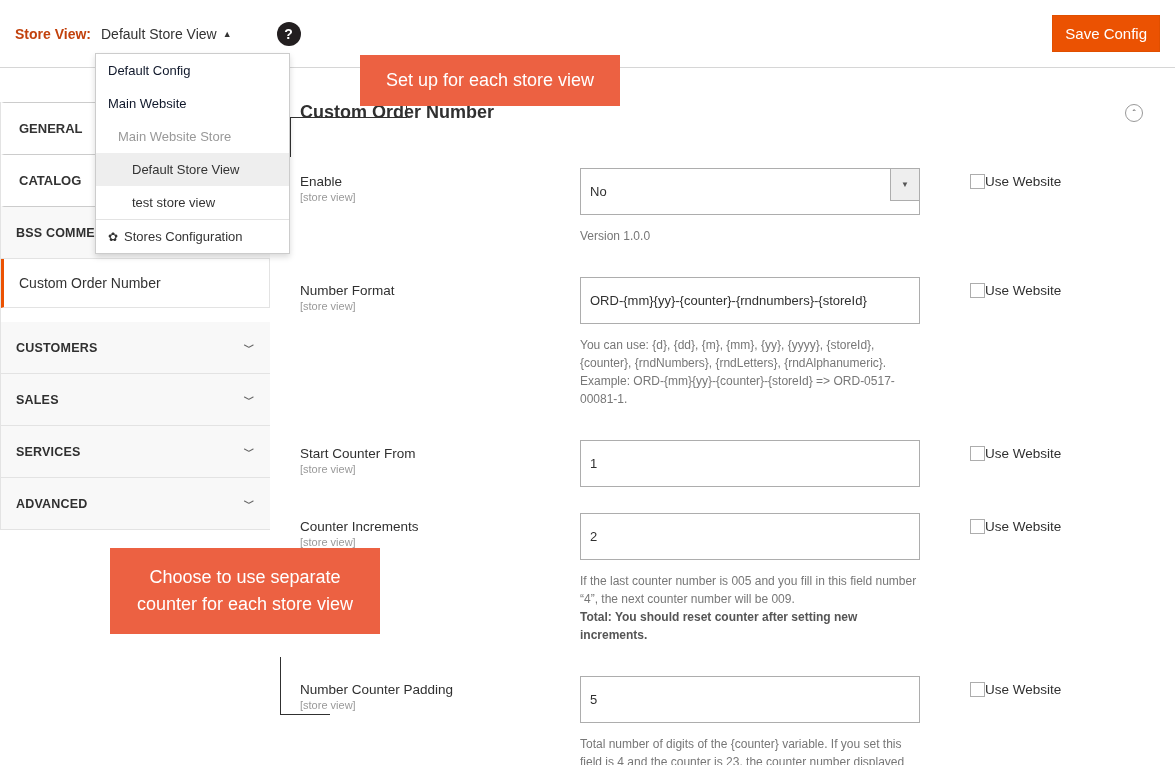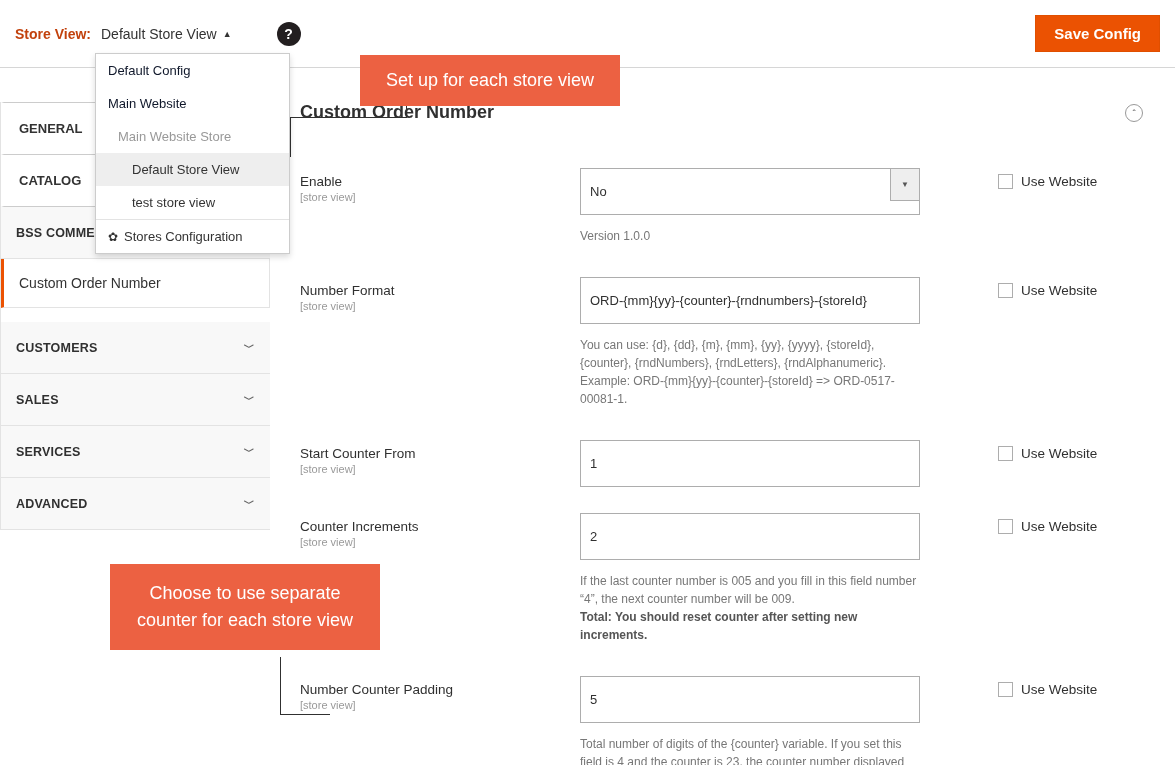--- a/index.html
+++ b/index.html
@@ -28,21 +28,21 @@
   .sv-switcher .arrow { font-size: 9px; display: inline-block; }
   .help-icon {
     margin-left: 45px; width: 24px; height: 24px; border-radius: 50%;
     background: #231f20; color: #fff; display: flex; align-items: center;
     justify-content: center; font-size: 14px; font-weight: bold;
     cursor: pointer; flex-shrink: 0;
   }
   .btn-primary {
     margin-left: auto;
     background: #eb5202; color: #fff; border: 1px solid #e04f00;
-    padding: 9px 18px; font-size: 15px; font-weight: 700;
+    padding: 9px 12px; font-size: 15px; font-weight: 400;
     cursor: pointer;
   }
 
   
   .sv-dropdown {
     position: absolute;
     top: 53px; left: 95px; width: 195px;
     background: #fff; border: 1px solid #ccc;
     box-shadow: 0 3px 6px rgba(0,0,0,.15);
     z-index: 30;
@@ -107,21 +107,21 @@
   .field-row { display: flex; align-items: flex-start; margin-bottom: 10px; }
   .field-row.with-note { margin-bottom: 6px; }
   .label-col {
     width: 280px; flex-shrink: 0; text-align: left;
     padding-right: 15px; padding-top: 6px;
     color: #303030; font-size: 13.5px;
   }
   .label-col .scope { display: block; font-size: 11px; color: #999; margin-top: 2px; }
   .control-col { width: 340px; flex-shrink: 0; }
   .checkbox-col {
-    margin-left: 78px; display: flex; align-items: flex-end; gap: 8px;
+    margin-left: 50px; display: flex; align-items: flex-end; 
     padding-top: 6px; font-size: 13.5px; color: #303030;
   }
   .checkbox-col input[type=checkbox] {
     width: 15px; height: 15px; appearance: none; border: 1px solid #adadad;
     background: #fff; cursor: pointer;
   }
   .field-note { font-size: 12px; color: #777; margin: 6px 0 22px 0; line-height: 1.5; }
   .field-note strong { color: #555; }
 
   .txt, .sel {
@@ -150,21 +150,21 @@
   .callout-line-h {
     position: absolute; background: transparent;
     border-top: 1px solid #303030; z-index: 25;
   }
 
   #callout-1 { top: 55px; left: 360px; width: 260px; padding: 12px 22px; }
   #line-1v { left: 406px; top: 94px; height: 23px; }
   #line-1h { left: 290px; top: 117px; width: 117px; }
   #line-1v2 { left: 290px; top: 117px; height: 40px; }
 
-  #callout-2 { top: 564px; left: 110px; width: 270px; }
+  #callout-2 { top: 548px; left: 110px; width: 270px; }
   #line-2v { left: 280px; top: 657px; height: 57px; }
   #line-2h { left: 280px; top: 714px; width: 50px; }
 </style>
 </head>
 <body>
 
 <div class="topbar">
   <span class="sv-label">Store View:</span>
   <span class="sv-switcher">
     <span>Default Store View</span>

